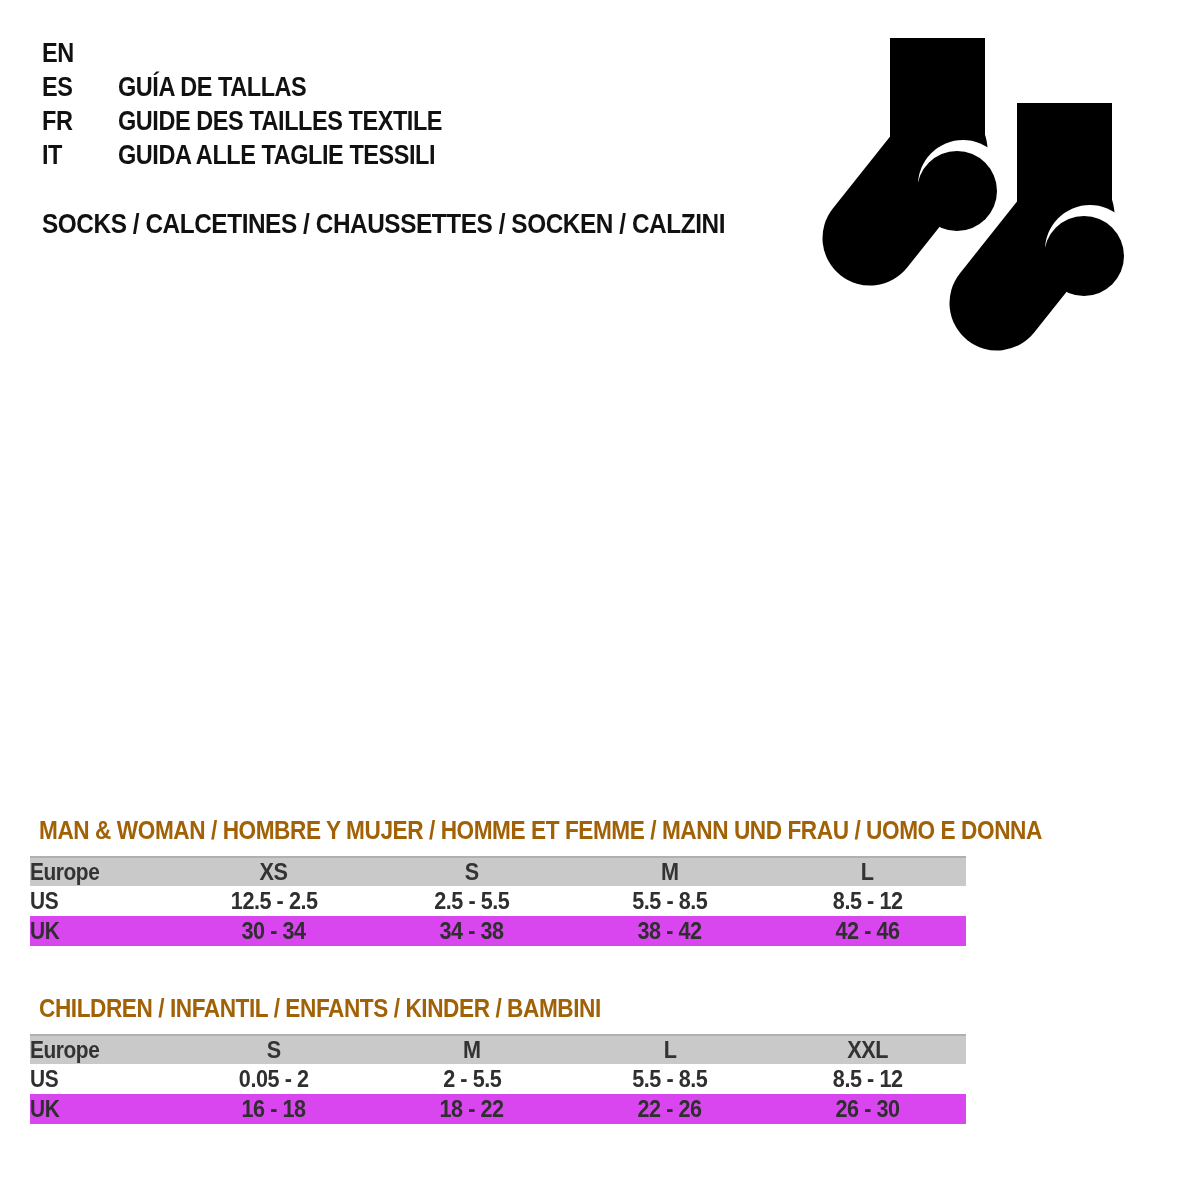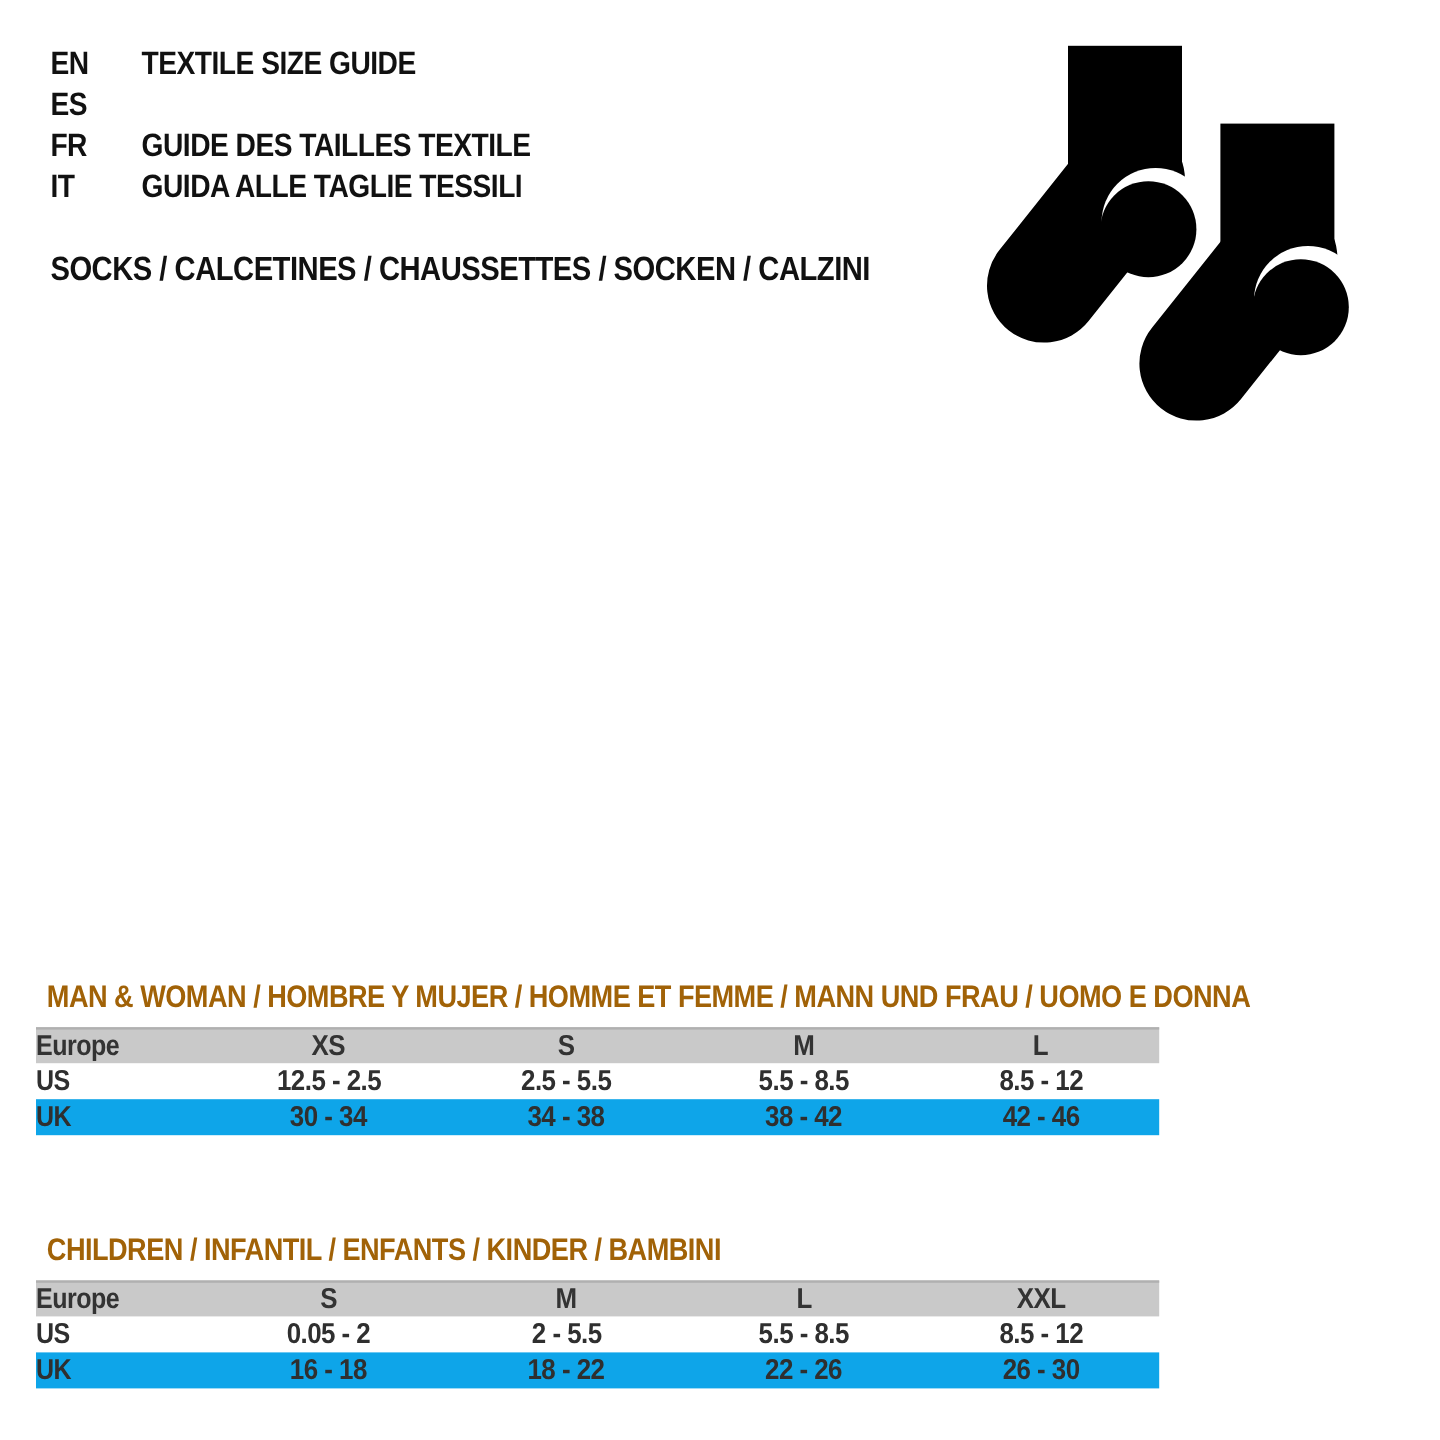--- a/index.html
+++ b/index.html
@@ -18,43 +18,43 @@
   .lang-code{width:76px;flex:0 0 76px;}
 
   .product-line{position:absolute;left:42px;top:208px;font-size:28px;letter-spacing:-0.5px;}
 
   
   .socks-icon{position:absolute;left:815px;top:38px;}
 
   
   .table-section{position:absolute;left:30px;width:936px;}
   #table-man{top:817px;}
-  #table-children{top:1028px;}
+  #table-children{top:995px;}
   .table-title{margin:0 0 13px 9px;font-size:26px;line-height:26px;letter-spacing:-0.5px;color:#a16207;}
   .trow{
     display:grid;grid-template-columns:145px 198px 198px 198px 197px;
     height:30px;align-items:center;font-size:24px;color:#2f2f2f;letter-spacing:-0.5px;
   }
   .trow.head{background:#c9c9c9;border-top:2px solid #b0b0b0;height:28px;color:#333;}
-  .trow.alt{background:#0ea5e9;}
+  .trow.alt{background:#d946ef;}
   .tcell{text-align:center;overflow:visible;}
   .tcell.lbl{text-align:left;}
 </style>
 </head>
 <body>
 
 <div class="canvas">
 
   <div class="lang-list">
     <div class="lang-row">
       <span class="lang-code"><span class="cnd">EN</span></span>
-      <span class="lang-text"><span class="cnd">TEXTILE SIZE GUIDE</span></span>
     </div>
     <div class="lang-row">
       <span class="lang-code"><span class="cnd">ES</span></span>
+      <span class="lang-text"><span class="cnd">GUÍA DE TALLAS</span></span>
     </div>
     <div class="lang-row">
       <span class="lang-code"><span class="cnd">FR</span></span>
       <span class="lang-text"><span class="cnd">GUIDE DES TAILLES TEXTILE</span></span>
     </div>
     <div class="lang-row">
       <span class="lang-code"><span class="cnd">IT</span></span>
       <span class="lang-text"><span class="cnd">GUIDA ALLE TAGLIE TESSILI</span></span>
     </div>
   </div>

